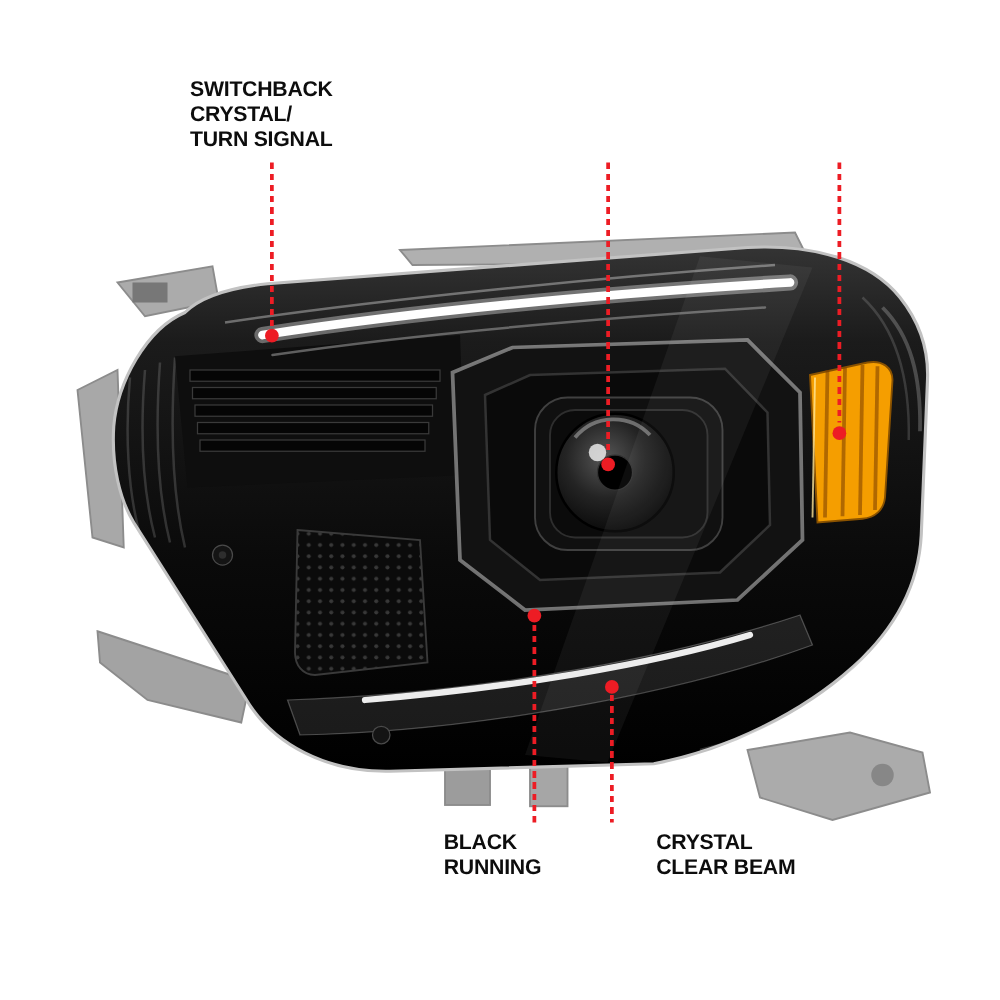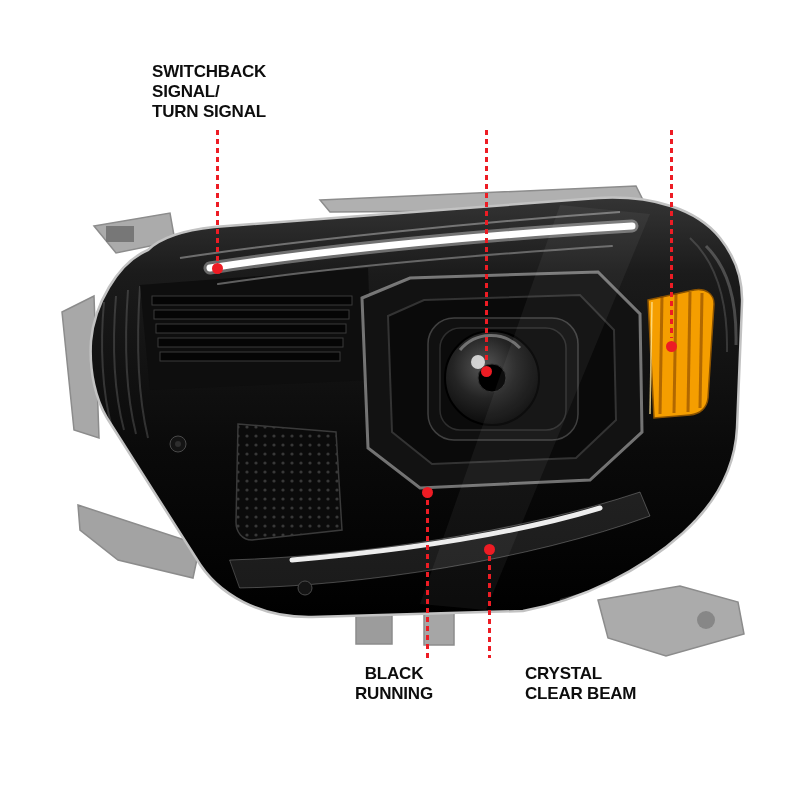--- a/index.html
+++ b/index.html
@@ -40,21 +40,21 @@
   .c1-dot{left:212px;top:263px;}
 
   .c2-label{left:405px;top:88px;}
   .c2-line{left:485px;top:130px;height:234px;}
   .c2-dot{left:481px;top:366px;}
 
   .c3-label{left:575px;top:88px;}
   .c3-line{left:670px;top:130px;height:208px;}
   .c3-dot{left:666px;top:341px;}
 
-  .c4-label{left:355px;top:664px;text-align:center;}
+  .c4-label{left:355px;top:664px;}
   .c4-line{left:426px;top:500px;height:158px;}
   .c4-dot{left:422px;top:487px;}
 
   .c5-label{left:525px;top:664px;}
   .c5-line{left:488px;top:556px;height:102px;}
   .c5-dot{left:484px;top:544px;}
 </style>
 </head>
 <body>
 
@@ -169,21 +169,21 @@
       <path d="M 180 258 C 300 240 480 222 620 212" stroke="rgba(255,255,255,0.35)" stroke-width="2"></path>
       <path d="M 706 246 C 728 268 737 300 736 345" stroke="rgba(255,255,255,0.22)" stroke-width="3"></path>
       <path d="M 690 238 C 716 262 728 300 727 352" stroke="rgba(255,255,255,0.15)" stroke-width="2"></path>
       <path d="M 560 600 C 620 585 670 556 695 520" stroke="rgba(255,255,255,0.2)" stroke-width="2"></path>
       <polygon points="560,205 650,214 486,610 420,604" fill="rgba(255,255,255,0.05)"></polygon>
     </g>
   </svg>
 
   <div class="callout-label c1-label">
     <div>SWITCHBACK</div>
-    <div>SIGNAL/</div>
+    <div>CRYSTAL/</div>
     <div>TURN SIGNAL</div>
   </div>
   <div class="callout-line c1-line"></div>
   <div class="callout-dot c1-dot"></div>
 
   <div class="callout-line c2-line"></div>
   <div class="callout-dot c2-dot"></div>
 
   <div class="callout-line c3-line"></div>
   <div class="callout-dot c3-dot"></div>

